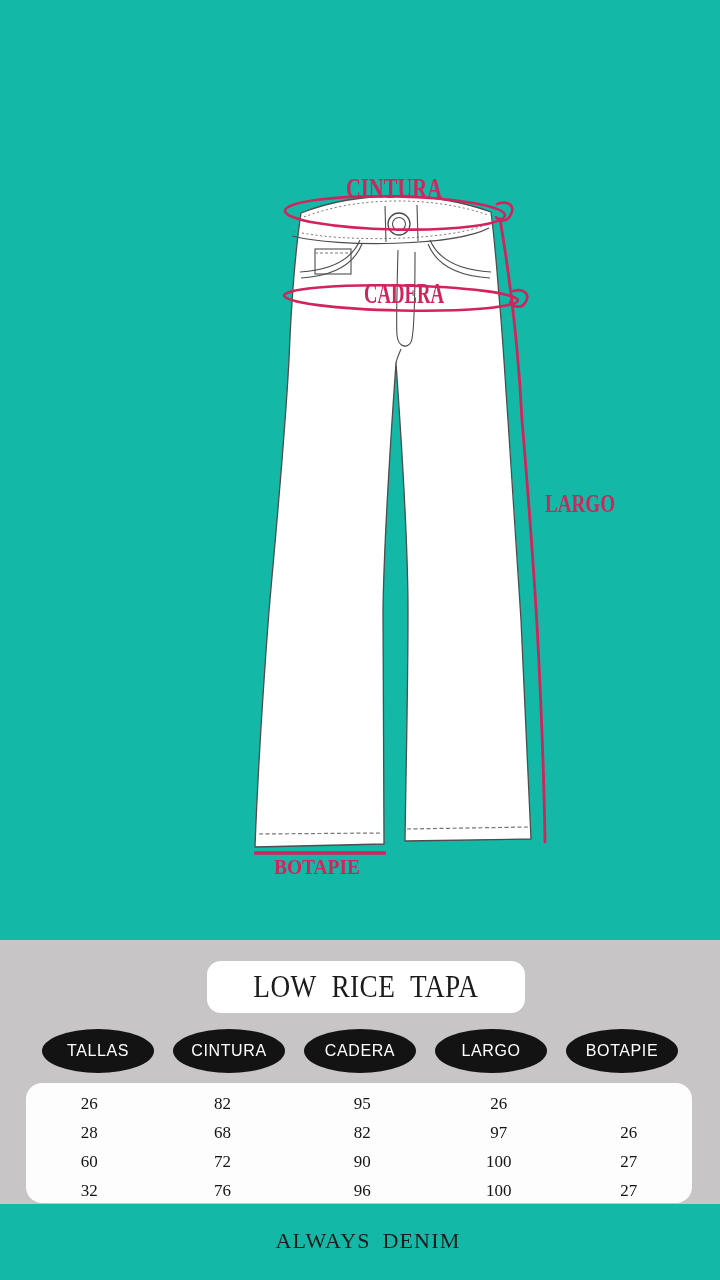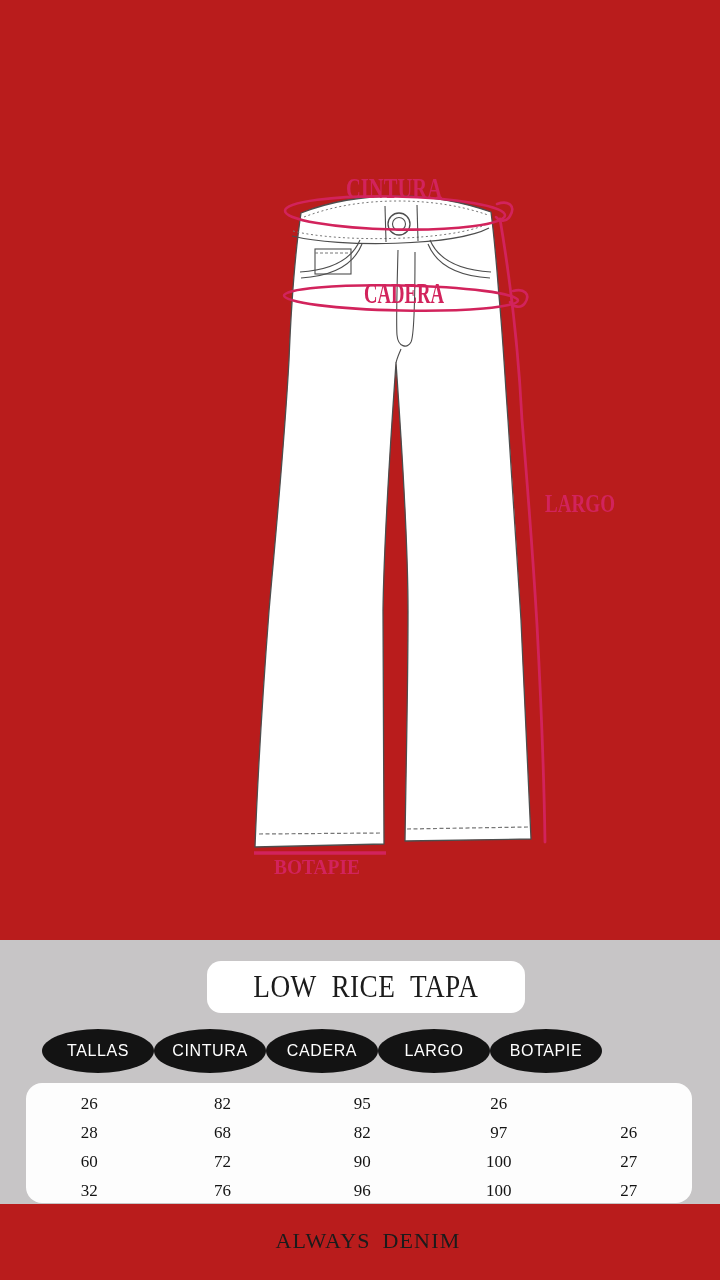--- a/index.html
+++ b/index.html
@@ -1,26 +1,26 @@
 <!DOCTYPE html>
 <html><head>
 <meta charset="utf-8">
 <style>
   html,body{margin:0;padding:0;}
   body{width:720px;height:1280px;background:#ffffff;font-family:"Liberation Serif", serif;}
-  .stage{position:relative;width:720px;height:1280px;overflow:hidden;background:#b91c1c;}
+  .stage{position:relative;width:720px;height:1280px;overflow:hidden;background:#14b8a6;}
   .drawing{position:absolute;left:0;top:0;}
 
   
   .panel{position:absolute;left:0;top:940px;width:720px;height:264px;background:#c7c5c6;}
   .title-pill{position:absolute;left:207px;top:21px;width:318px;height:52px;background:#ffffff;
               border-radius:14px;display:flex;align-items:center;justify-content:center;}
   .title-text{font-size:31px;color:#1b1b1b;letter-spacing:.5px;word-spacing:9px;
               transform:scaleX(.88);white-space:nowrap;}
-  .ovals{position:absolute;left:42px;top:89px;width:636px;display:flex;}
+  .ovals{position:absolute;left:42px;top:89px;width:636px;display:flex;justify-content:space-between;}
   .oval{width:112px;height:44px;background:#131313;border-radius:50%;display:flex;align-items:center;
         justify-content:center;color:#ffffff;font-family:"Liberation Sans", sans-serif;
         font-size:16px;letter-spacing:.6px;white-space:nowrap;}
   .card{position:absolute;left:26px;top:143px;width:666px;height:120px;background:#fdfdfd;
         border-radius:16px;box-sizing:border-box;padding-top:6px;}
   .srow{display:grid;grid-template-columns:19% 21% 21% 20% 19%;height:29px;align-items:center;
         text-align:center;font-size:17px;color:#141414;}
   .footer{position:absolute;top:288px;left:8px;width:100%;text-align:center;font-size:22px;
           letter-spacing:1.2px;word-spacing:5px;color:#1b1b1b;}
 </style>

